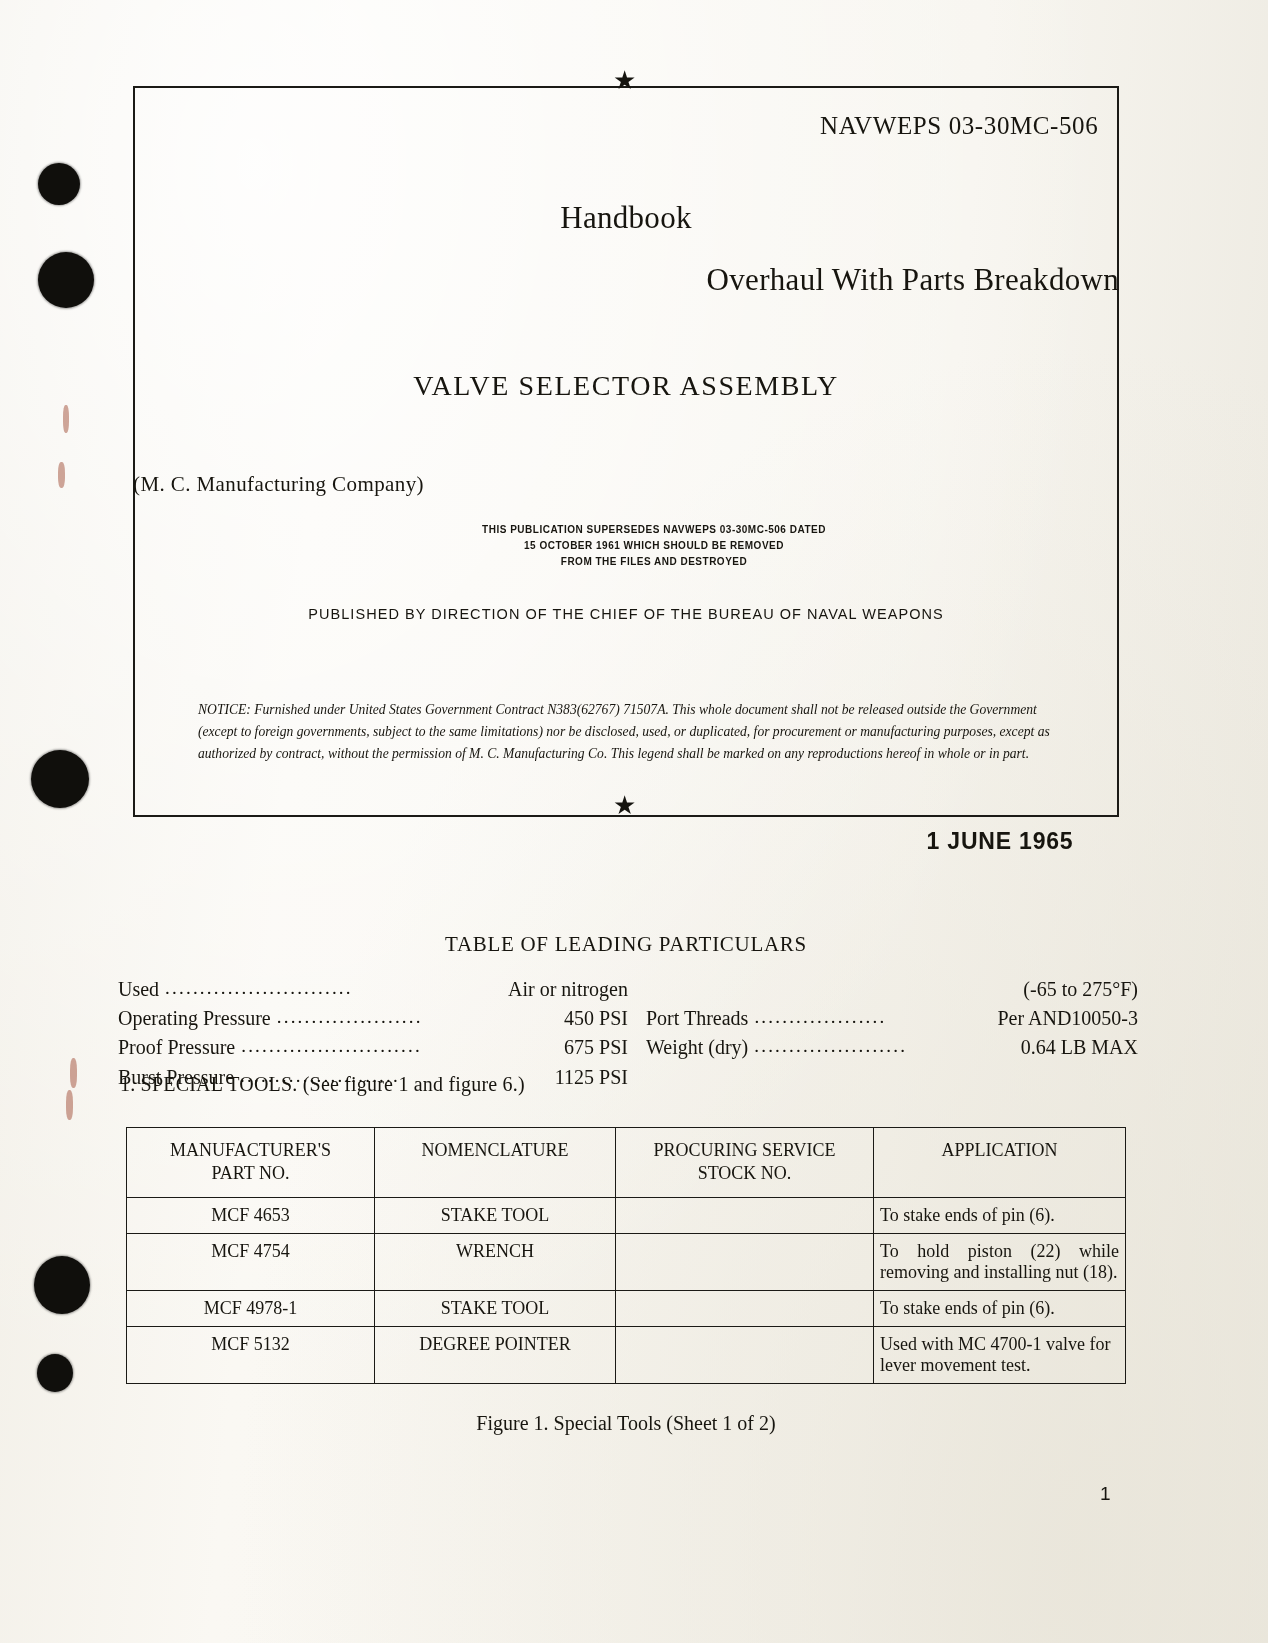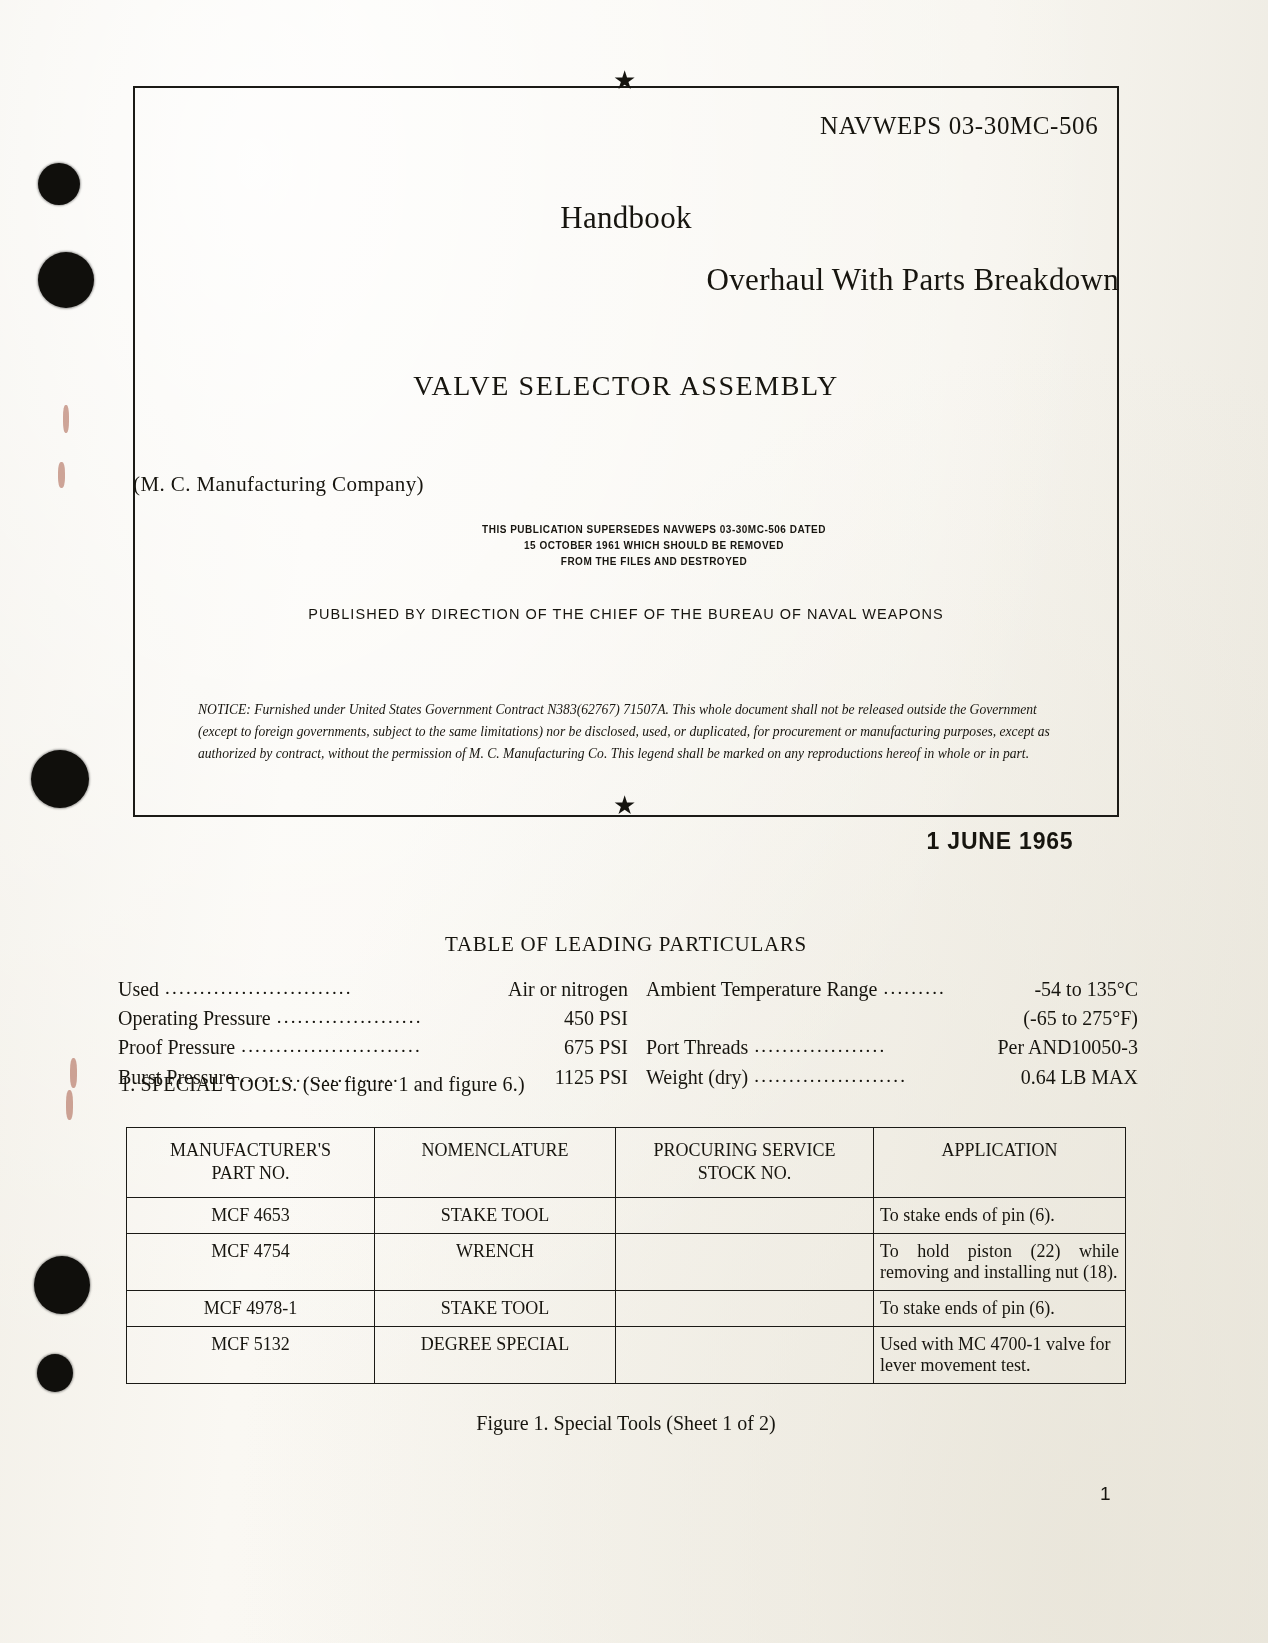--- a/index.html
+++ b/index.html
@@ -315,25 +315,20 @@
         <span class="pvalue">675 PSI</span>
       </div>
       <div class="prow">
         <span class="plabel">Burst Pressure</span>
         <span class="pdots">.......................</span>
         <span class="pvalue">1125 PSI</span>
       </div>
     </div>
 
     <div class="pcol right">
-      <div class="prow">
-        <span class="plabel">Ambient Temperature Range</span>
-        <span class="pdots">.........</span>
-        <span class="pvalue">-54 to 135°C</span>
-      </div>
       <div class="psub">(-65 to 275°F)</div>
       <div class="prow">
         <span class="plabel">Port Threads</span>
         <span class="pdots">...................</span>
         <span class="pvalue">Per AND10050-3</span>
       </div>
       <div class="prow">
         <span class="plabel">Weight (dry)</span>
         <span class="pdots">......................</span>
         <span class="pvalue">0.64 LB MAX</span>
@@ -376,21 +371,21 @@
         <td class="c-app just">To hold piston (22) while removing and installing nut (18).</td>
       </tr>
       <tr>
         <td class="c-part">MCF 4978-1</td>
         <td class="c-nom">STAKE TOOL</td>
         <td class="c-stock"></td>
         <td class="c-app">To stake ends of pin (6).</td>
       </tr>
       <tr>
         <td class="c-part">MCF 5132</td>
-        <td class="c-nom">DEGREE SPECIAL</td>
+        <td class="c-nom">DEGREE POINTER</td>
         <td class="c-stock"></td>
         <td class="c-app">Used with MC 4700-1 valve for lever movement test.</td>
       </tr>
     </tbody>
   </table>
 
   <div class="figcap">Figure 1.  Special Tools (Sheet 1 of 2)</div>
   <div class="pagenum">1</div>
 
 </div>

